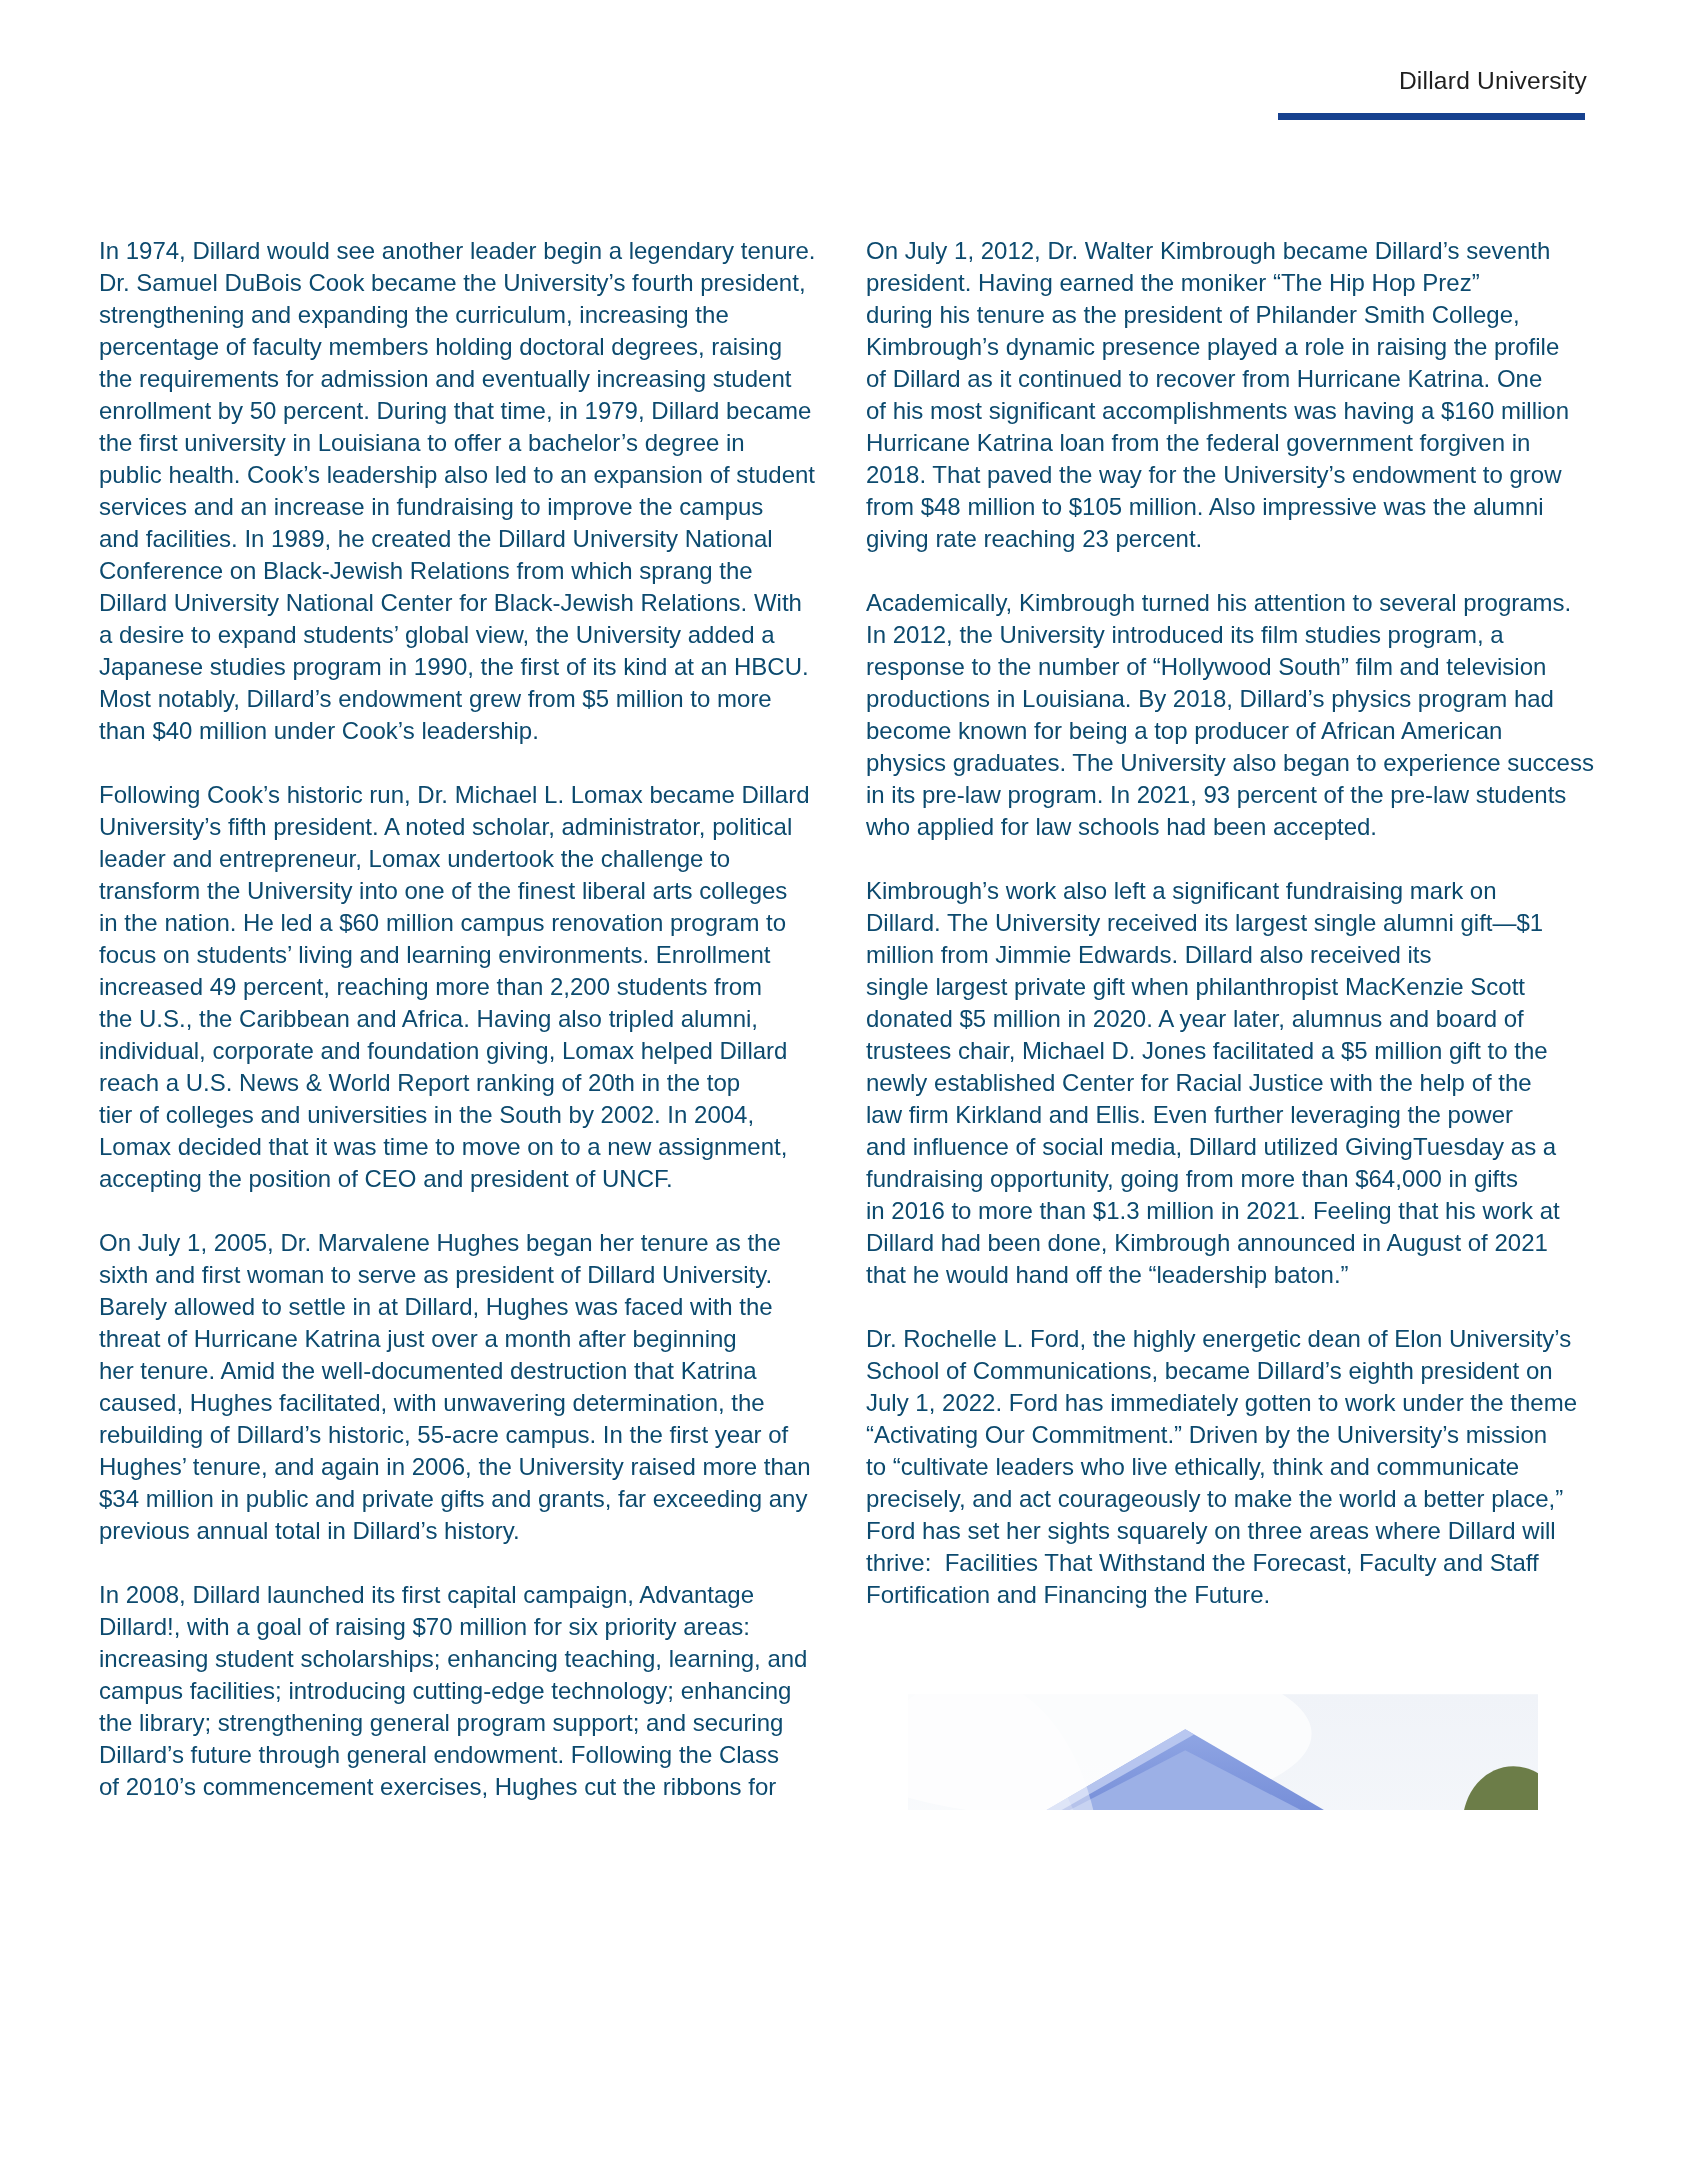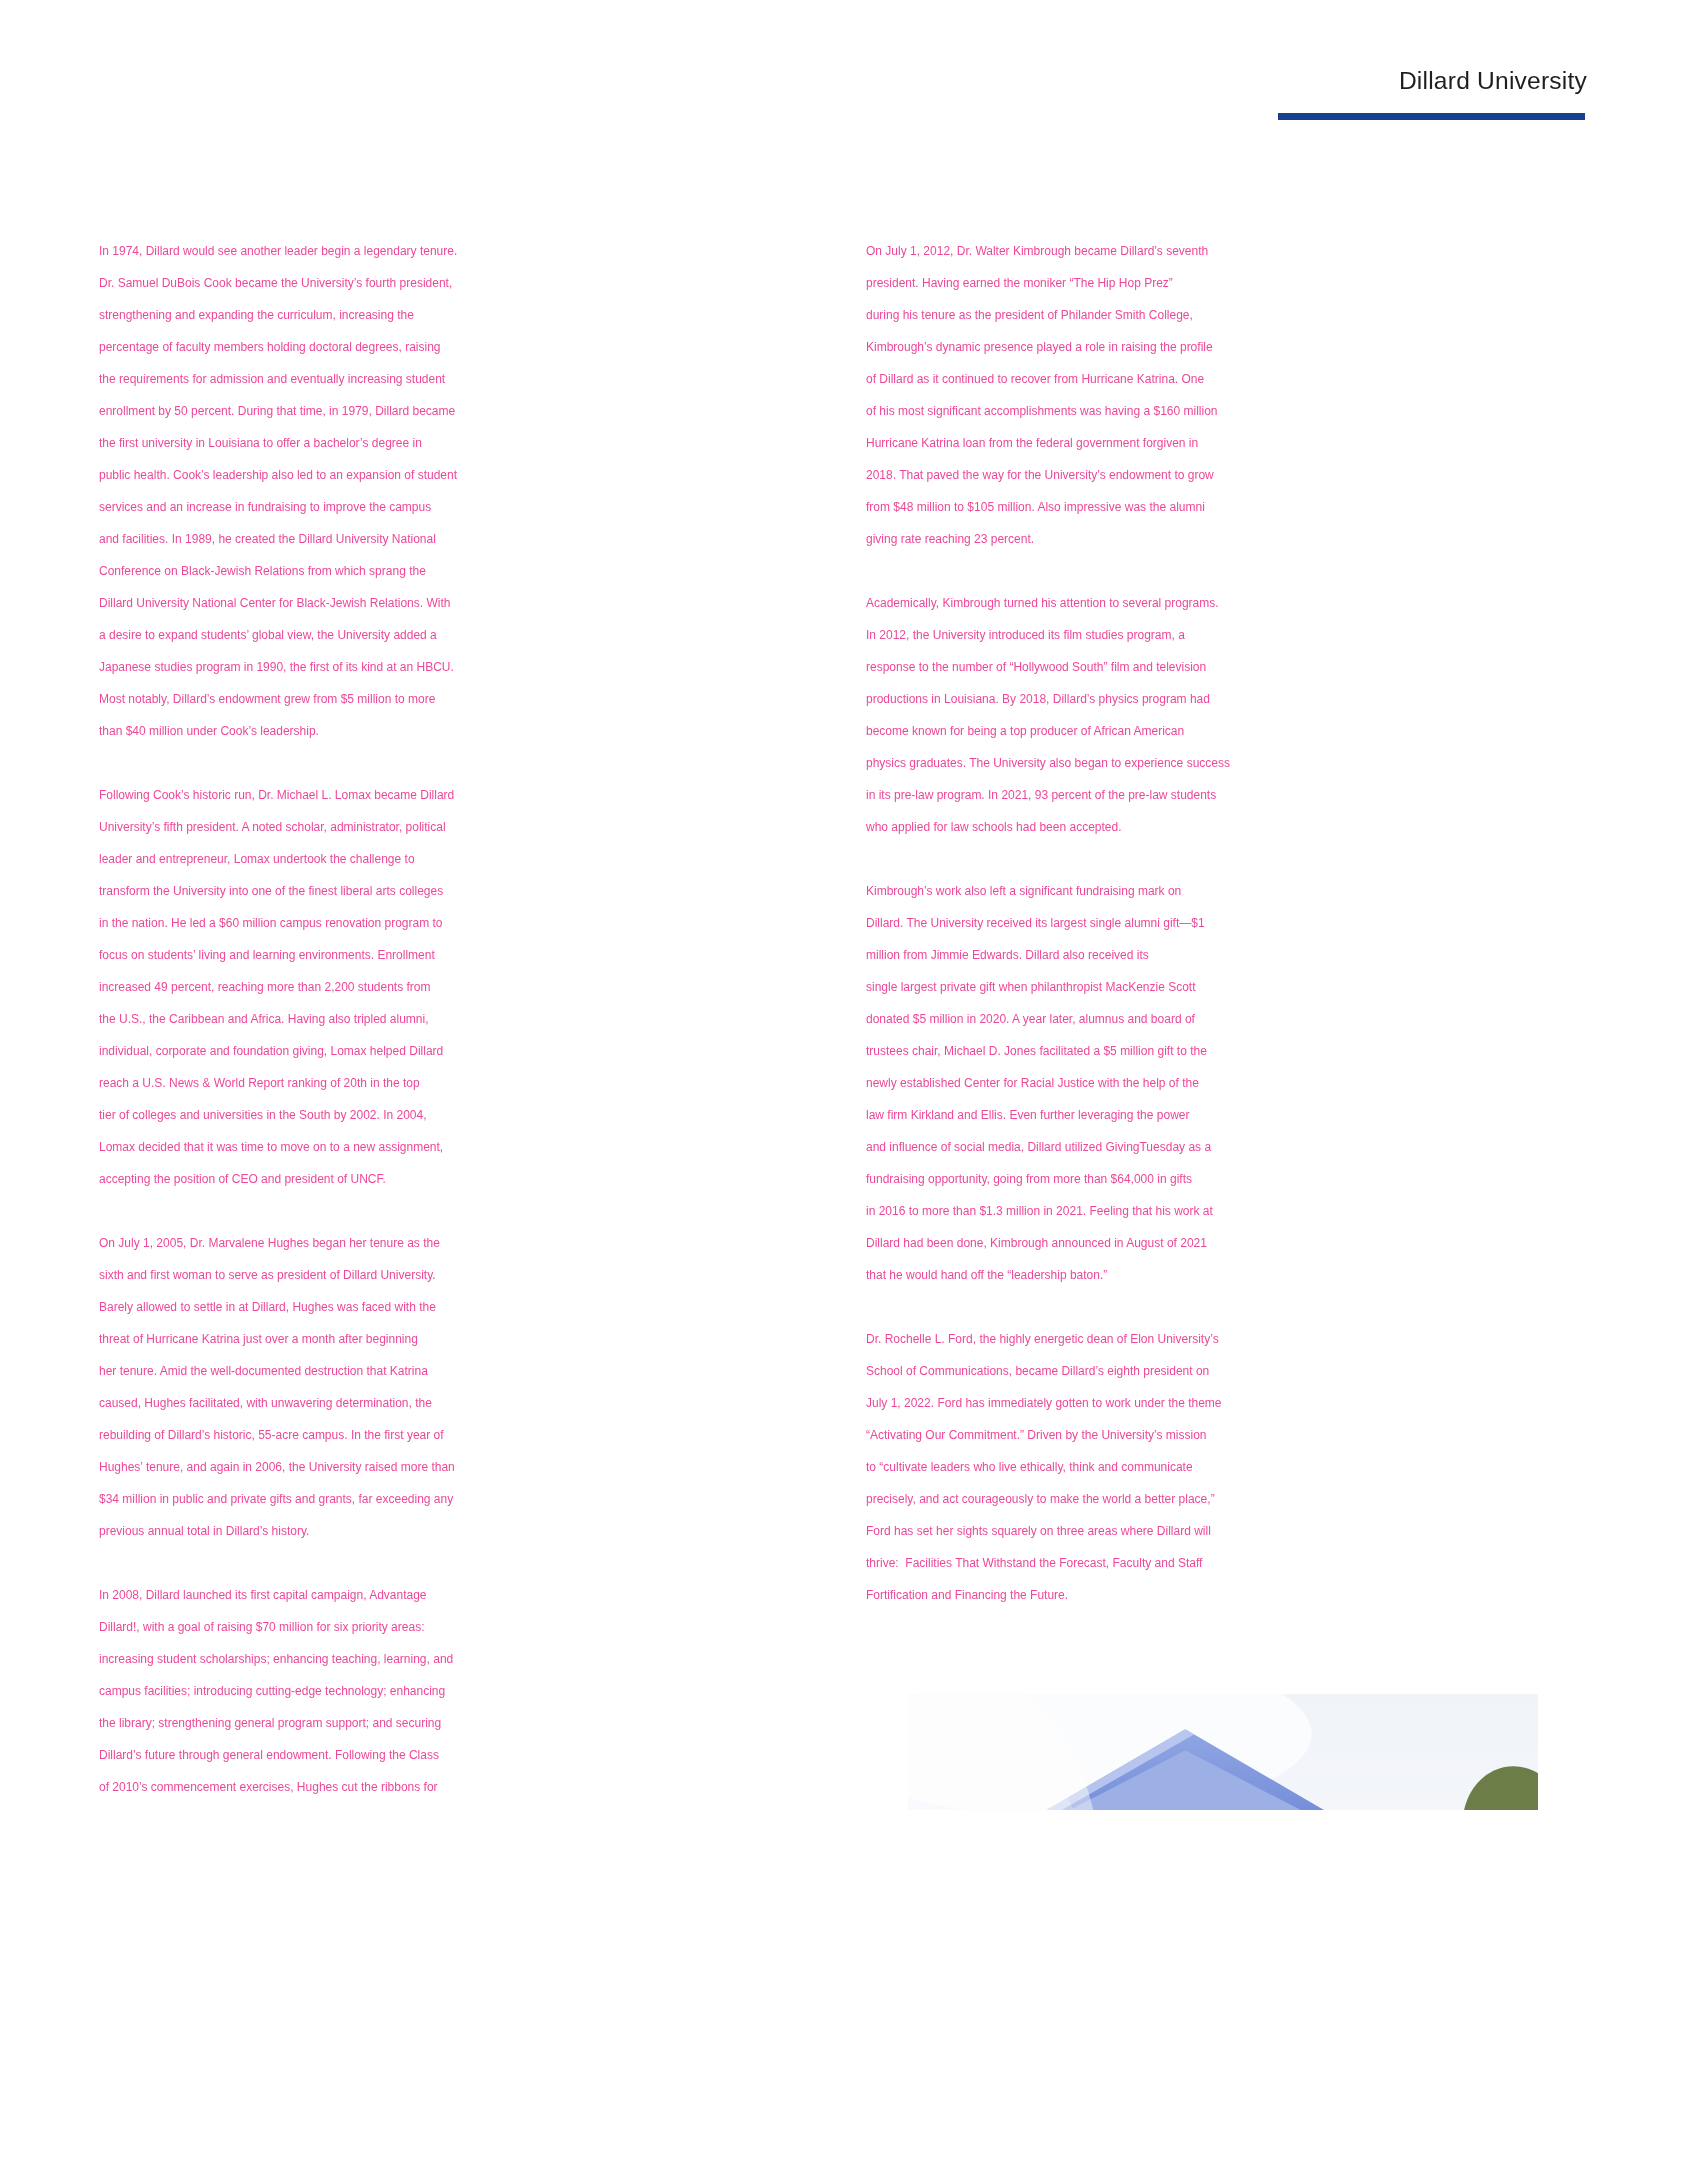--- a/index.html
+++ b/index.html
@@ -10,21 +10,21 @@
   .header-title {
     position:absolute; top:67px; right:98px;
     font-size:24.6px; line-height:28px; color:#1f1f1f; letter-spacing:0.2px;
   }
   .header-rule {
     position:absolute; top:113px; right:100px; width:307px; height:7px;
     background:#17418f;
   }
   .col {
     position:absolute; top:235px; width:742px;
-    font-size:12px; line-height:32px; color:#ec4899;
+    font-size:24px; line-height:32px; color:#0c4a6e;
   }
   .col-left  { left:99px; }
   .col-right { left:866px; }
   .col p { margin:0 0 32px 0; white-space:pre-wrap; }
   .photo {
     position:absolute; left:892px; top:1678px; width:630px; height:397px; margin:16px;
   }
   .photo svg { display:block; }
   .page-number {
     position:absolute; left:1570px; top:2068px;

